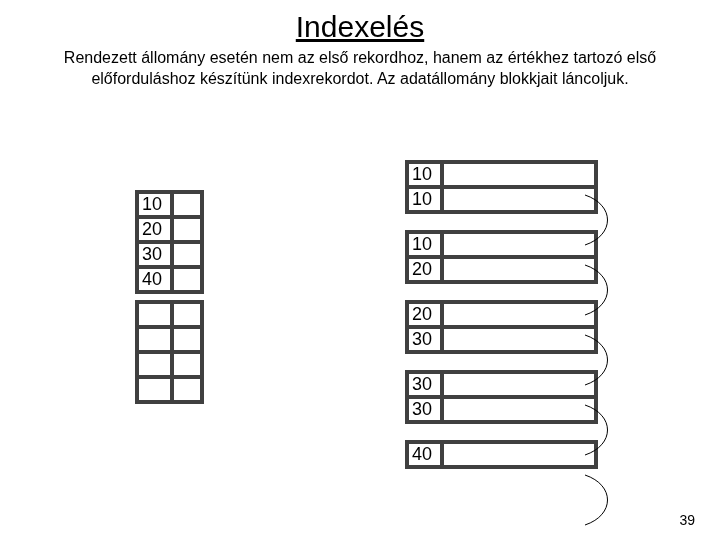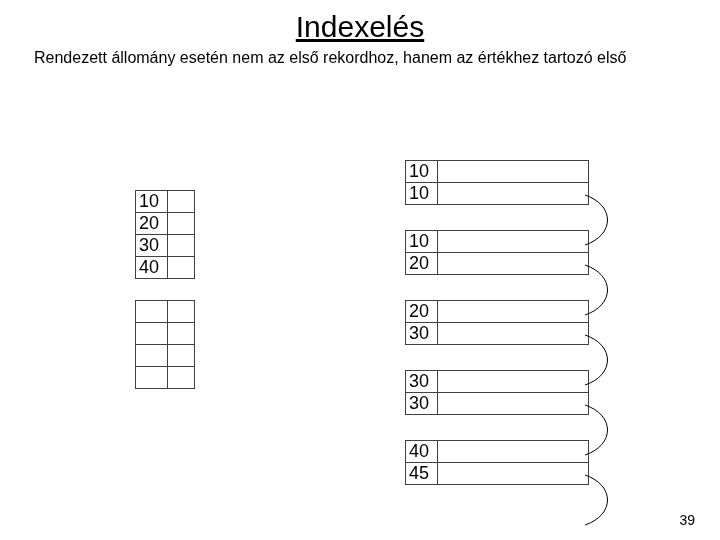--- a/index.html
+++ b/index.html
@@ -13,40 +13,39 @@
     overflow: hidden;
   }
   .title {
     text-align: center;
     font-size: 30px;
     padding-top: 10px;
     padding-bottom: 4px;
     text-decoration: underline;
   }
   .subtitle {
-    text-align: left;
+    text-align: center;
     font-size: 16px;
     padding: 0 10px;
     line-height: 1.3;
-    margin-left: 24px;
   }
   .canvas {
     position: absolute;
     left: 0;
     top: 0;
     width: 720px;
     height: 540px;
   }
   .tbl {
     position: absolute;
     border-collapse: collapse;
     font-size: 18px;
   }
   .tbl td {
-    border: 1px solid #404040;
+    border: 4px solid #404040;
     height: 21px;
     padding: 0;
     vertical-align: middle;
   }
   .key   { width: 28px; text-align: left; padding-left: 3px !important; }
   .ptr   { width: 26px; }
   .keyR  { width: 28px; text-align: left; padding-left: 3px !important; }
   .data  { width: 150px; }
   .pagenum {
     position: absolute;
@@ -63,20 +62,21 @@
     height: 540px;
     pointer-events: none;
   }
 </style>
 </head>
 <body>
 
 <div class="title">Indexelés</div>
 <div class="subtitle">
   <span>Rendezett állomány esetén nem az első rekordhoz, hanem az értékhez tartozó első</span><br>
+  <span>előforduláshoz készítünk indexrekordot. Az adatállomány blokkjait láncoljuk.</span>
 </div>
 
 <div class="canvas">
 
   <table class="tbl" style="left:135px; top:190px;">
     <tbody>
         <tr>
           <td class="key">10</td>
           <td class="ptr"></td>
         </tr>
@@ -167,24 +167,20 @@
         </tr>
   </tbody>
     </table>
 
   <table class="tbl" style="left:405px; top:440px;">
     <tbody>
         <tr>
           <td class="keyR">40</td>
           <td class="data"></td>
         </tr>
-    <tr>
-          <td class="keyR">45</td>
-          <td class="data"></td>
-        </tr>
   </tbody>
     </table>
 
   <svg class="arcs">
     <path d="M585 195 C615 205, 615 235, 585 245" stroke="#000" fill="none" stroke-width="1"></path>
     <path d="M585 265 C615 275, 615 305, 585 315" stroke="#000" fill="none" stroke-width="1"></path>
     <path d="M585 335 C615 345, 615 375, 585 385" stroke="#000" fill="none" stroke-width="1"></path>
     <path d="M585 405 C615 415, 615 445, 585 455" stroke="#000" fill="none" stroke-width="1"></path>
     <path d="M585 475 C615 485, 615 515, 585 525" stroke="#000" fill="none" stroke-width="1"></path>
   </svg>

